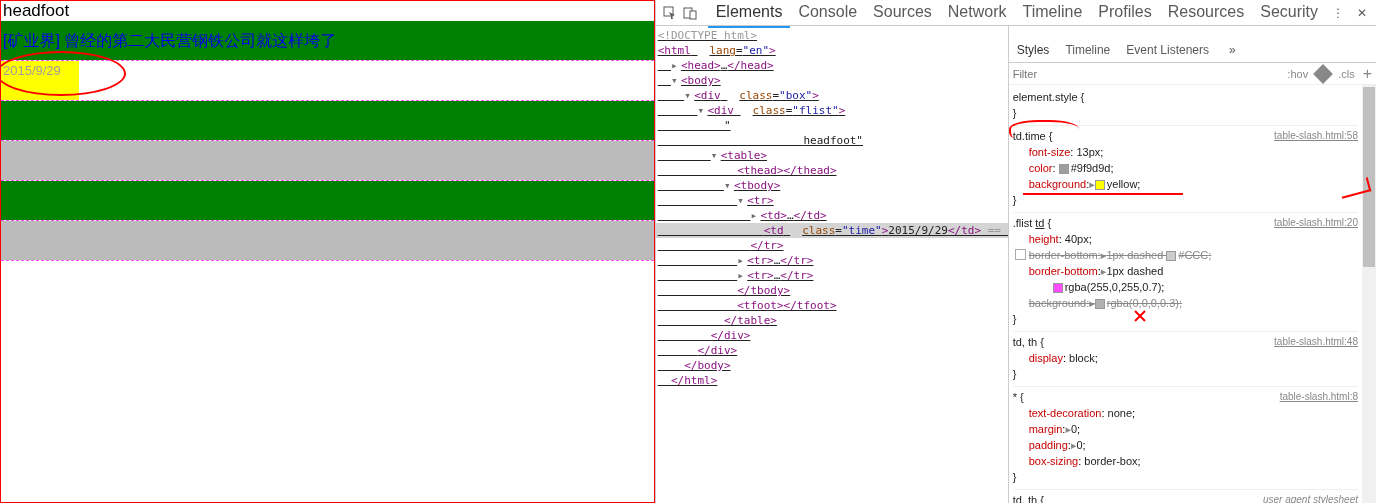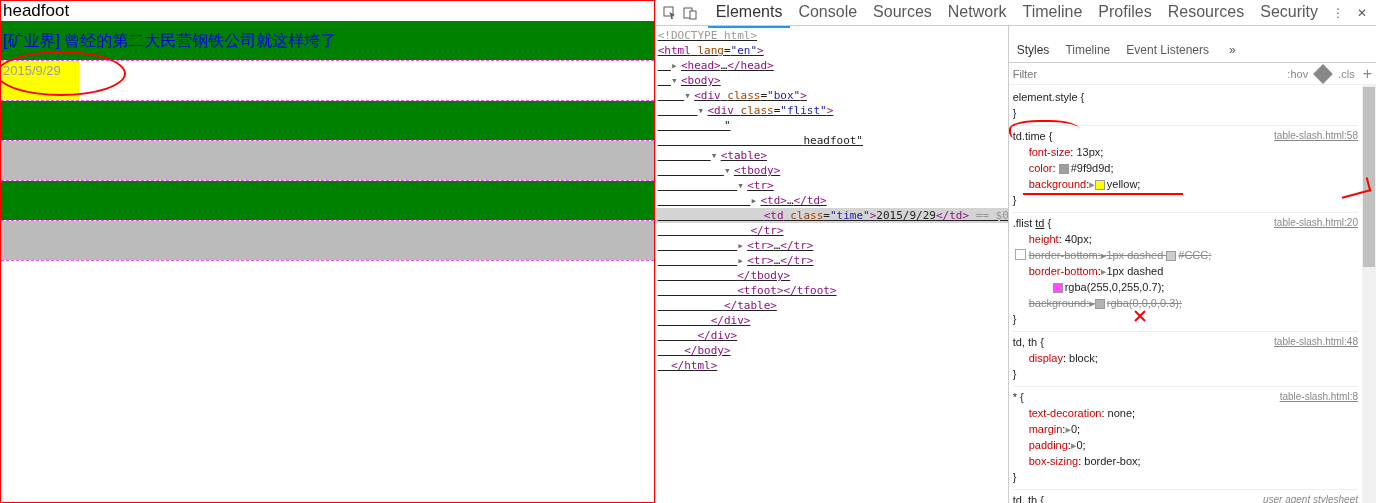--- a/index.html
+++ b/index.html
@@ -29,21 +29,21 @@
 .dt-tab { padding: 5px 8px; cursor: pointer; }
 .dt-tab.active { color: #333; border-bottom: 2px solid #2196F3; }
 .dt-close { margin-left: auto; display: flex; gap: 8px; }
 
 .dt-body { flex: 1; display: flex; overflow: hidden; }
 
 
 .elements-panel { width: 353px; border-right: 1px solid #ccc; overflow: auto; font-family: Menlo, Consolas, monospace; font-size: 11px; line-height: 15px; padding: 2px 0; color: #222; }
 .dom-line { white-space: pre; padding: 0 2px; text-decoration: underline; }
 .dom-line .tag { color: #881280; }
-.dom-line .attr-n { color: #994500; }
+.dom-line .attr-n { color: #994500; margin-left: 12px; }
 .dom-line .attr-v { color: #1a1aa6; }
 .dom-line .txt { color: #222; }
 .dom-line .doctype { color: #999; }
 .dom-line.selected { background: #d4d4d4; }
 .dom-line .eqsel { color: #999; }
 .tri { color: #6e6e6e; display: inline-block; width: 10px; }
 
 
 .styles-panel { flex: 1; display: flex; flex-direction: column; overflow: hidden; margin-top: 11px; }
 .styles-tabs { display: flex; border-bottom: 1px solid #ccc; font-size: 12px; color: #5a5a5a; height: 26px; align-items: center; }
@@ -142,20 +142,21 @@
       <div class="elements-panel">
         <div class="dom-line"><span class="doctype">&lt;!DOCTYPE html&gt;</span></div>
         <div class="dom-line"><span class="tag">&lt;html</span> <span class="attr-n">lang</span>=<span class="attr-v">"en"</span><span class="tag">&gt;</span></div>
         <div class="dom-line">  <span class="tri">▸</span><span class="tag">&lt;head&gt;</span>…<span class="tag">&lt;/head&gt;</span></div>
         <div class="dom-line">  <span class="tri">▾</span><span class="tag">&lt;body&gt;</span></div>
         <div class="dom-line">    <span class="tri">▾</span><span class="tag">&lt;div</span> <span class="attr-n">class</span>=<span class="attr-v">"box"</span><span class="tag">&gt;</span></div>
         <div class="dom-line">      <span class="tri">▾</span><span class="tag">&lt;div</span> <span class="attr-n">class</span>=<span class="attr-v">"flist"</span><span class="tag">&gt;</span></div>
         <div class="dom-line">          <span class="txt">"</span></div>
         <div class="dom-line">                      <span class="txt">headfoot"</span></div>
         <div class="dom-line">        <span class="tri">▾</span><span class="tag">&lt;table&gt;</span></div>
+        <div class="dom-line">            <span class="tag">&lt;thead&gt;&lt;/thead&gt;</span></div>
         <div class="dom-line">          <span class="tri">▾</span><span class="tag">&lt;tbody&gt;</span></div>
         <div class="dom-line">            <span class="tri">▾</span><span class="tag">&lt;tr&gt;</span></div>
         <div class="dom-line">              <span class="tri">▸</span><span class="tag">&lt;td&gt;</span>…<span class="tag">&lt;/td&gt;</span></div>
         <div class="dom-line selected">                <span class="tag">&lt;td</span> <span class="attr-n">class</span>=<span class="attr-v">"time"</span><span class="tag">&gt;</span><span class="txt">2015/9/29</span><span class="tag">&lt;/td&gt;</span><span class="eqsel"> == $0</span></div>
         <div class="dom-line">              <span class="tag">&lt;/tr&gt;</span></div>
         <div class="dom-line">            <span class="tri">▸</span><span class="tag">&lt;tr&gt;</span>…<span class="tag">&lt;/tr&gt;</span></div>
         <div class="dom-line">            <span class="tri">▸</span><span class="tag">&lt;tr&gt;</span>…<span class="tag">&lt;/tr&gt;</span></div>
         <div class="dom-line">            <span class="tag">&lt;/tbody&gt;</span></div>
         <div class="dom-line">            <span class="tag">&lt;tfoot&gt;&lt;/tfoot&gt;</span></div>
         <div class="dom-line">          <span class="tag">&lt;/table&gt;</span></div>

